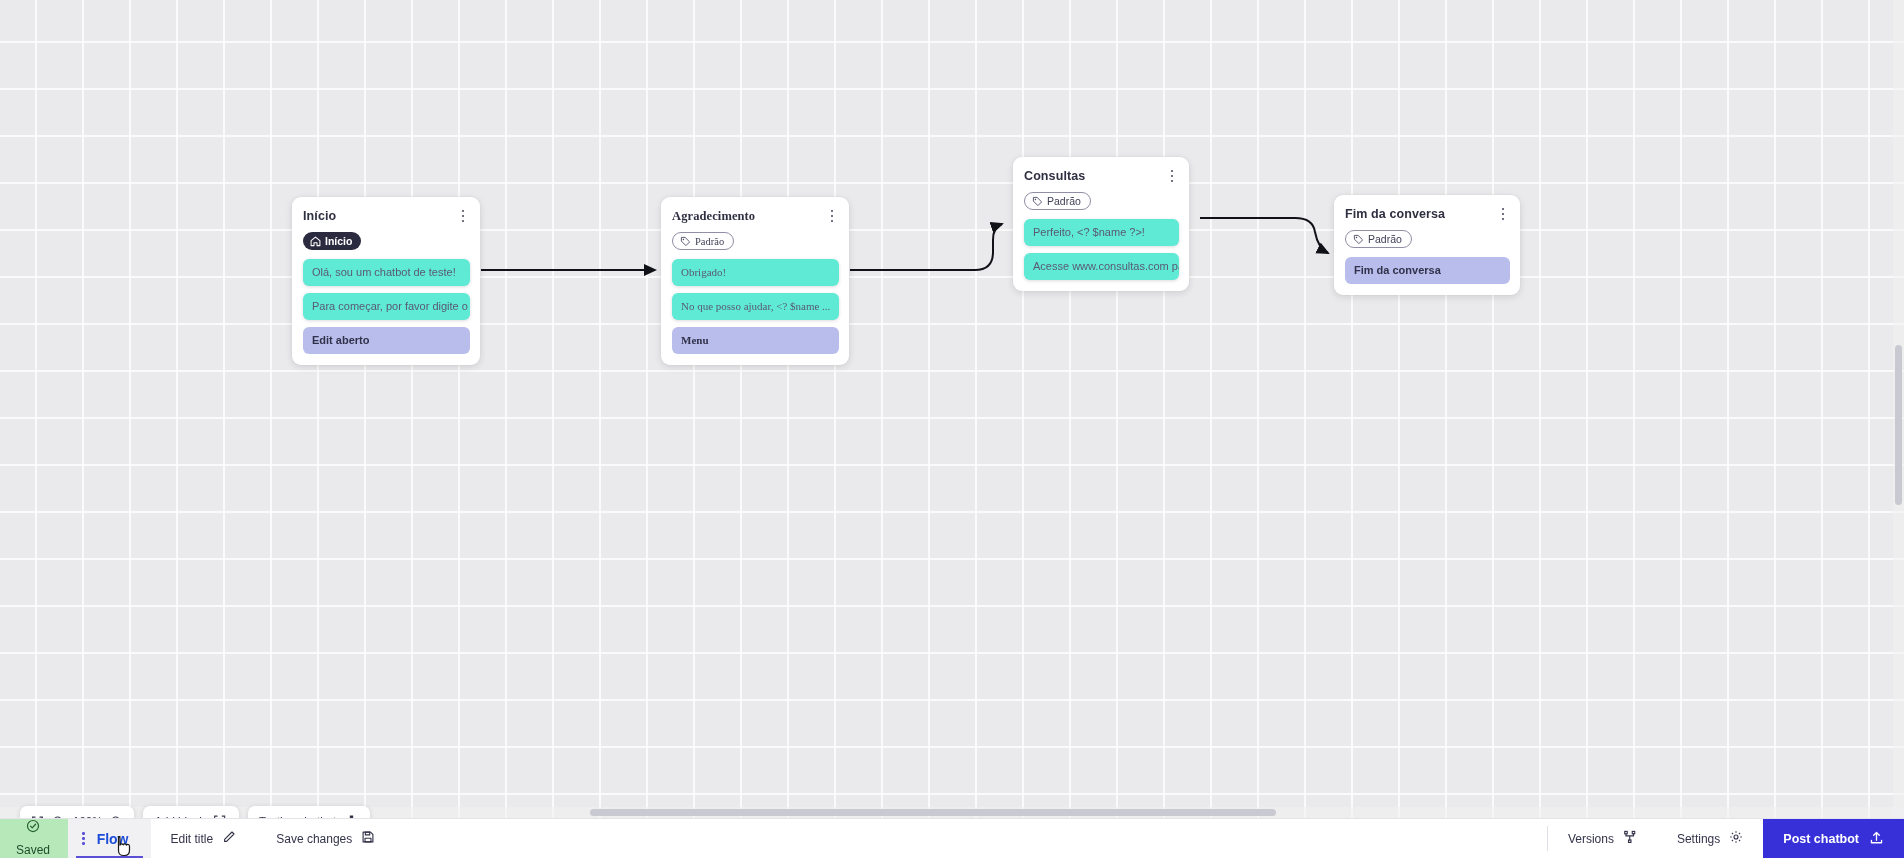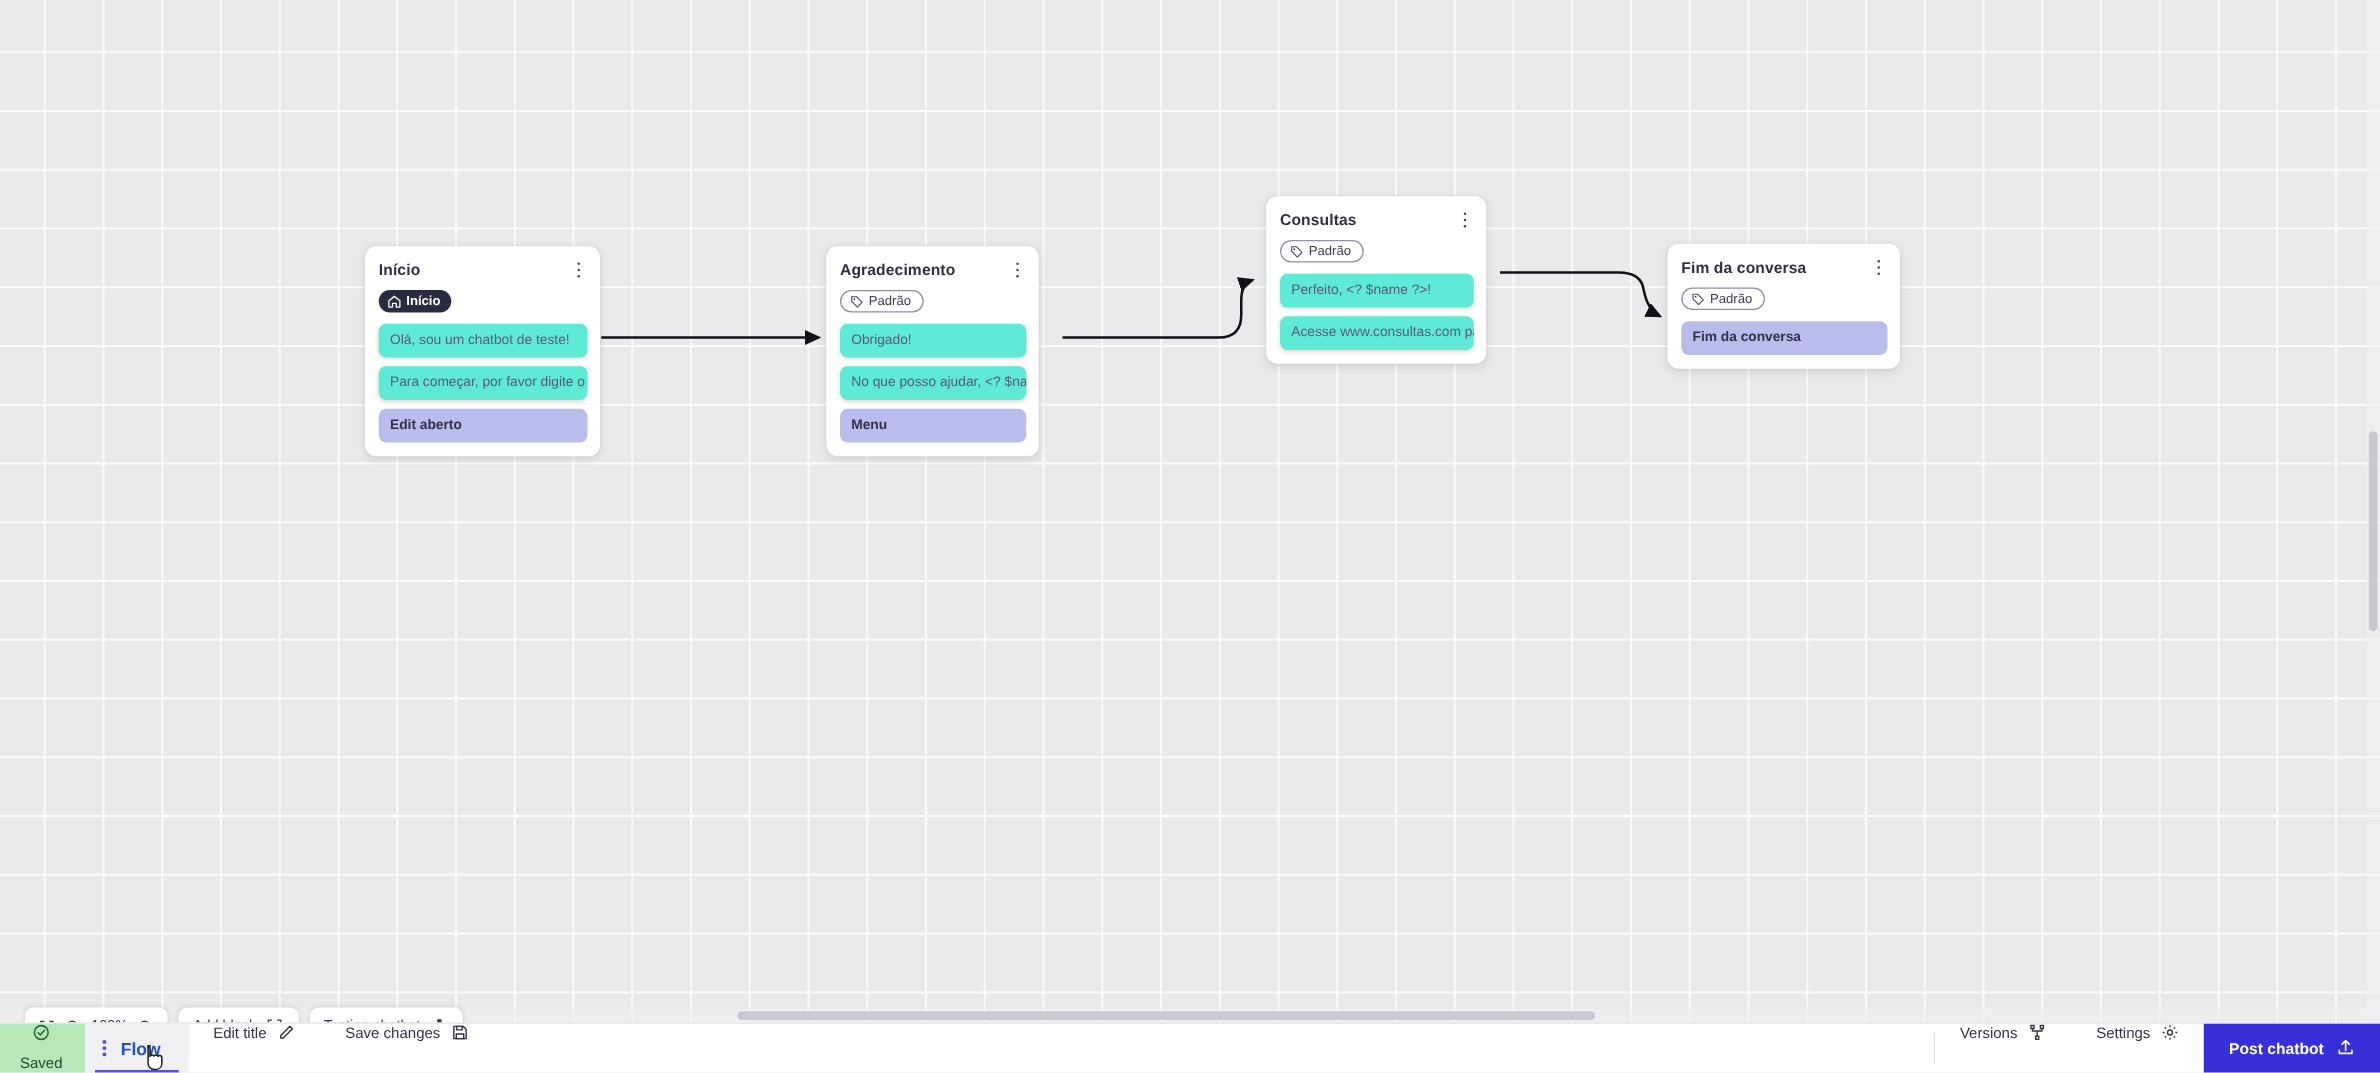--- a/index.html
+++ b/index.html
@@ -192,20 +192,21 @@
     left: 8px; right: 8px; bottom: 0;
     height: 2.5px;
     background: #5b4fd6;
   }
   .flow-dots { display: flex; flex-direction: column; gap: 2.5px; }
   .flow-dots i { width: 2.6px; height: 2.6px; border-radius: 50%; background: #5b4fd6; display: block; }
   .flow-name { font-weight: bold; font-size: 14px; color: #1d4ed8; }
 
   .bar-item {
     display: flex;
+    align-items: center;
     gap: 9px;
     padding: 0 20px;
     cursor: pointer;
     font-size: 12px;
     color: #33334a;
     white-space: nowrap;
   }
   #bar-spacer { flex: 1; }
   .bar-divider { width: 1px; background: #e0e0e6; margin: 7px 0; }
   .post-btn {
@@ -258,21 +259,21 @@
             <path d="M8 1.6 1.6 6.8V14h4.2V9.8h4.4V14h4.2V6.8z" fill="none" stroke="#ffffff" stroke-width="1.5" stroke-linejoin="round"></path>
           </svg>
       </span>
       <span>Início</span>
     </div>
     <div class="msg">Olá, sou um chatbot de teste!</div>
     <div class="msg">Para começar, por favor digite o ...</div>
     <div class="msg action">Edit aberto</div>
   </div>
 
-  <div class="node" style="left:661px; top:197px; width:170px;">
+  <div class="node" style="left:661px; top:197px; width:188px;font-family:Liberation Serif, serif;">
     <div class="node-head">
       <div class="node-title">Agradecimento</div>
       <div class="dots-btn">
           <i></i>
           <i></i>
           <i></i>
         </div>
     </div>
     <div class="badge default">
       <span>

